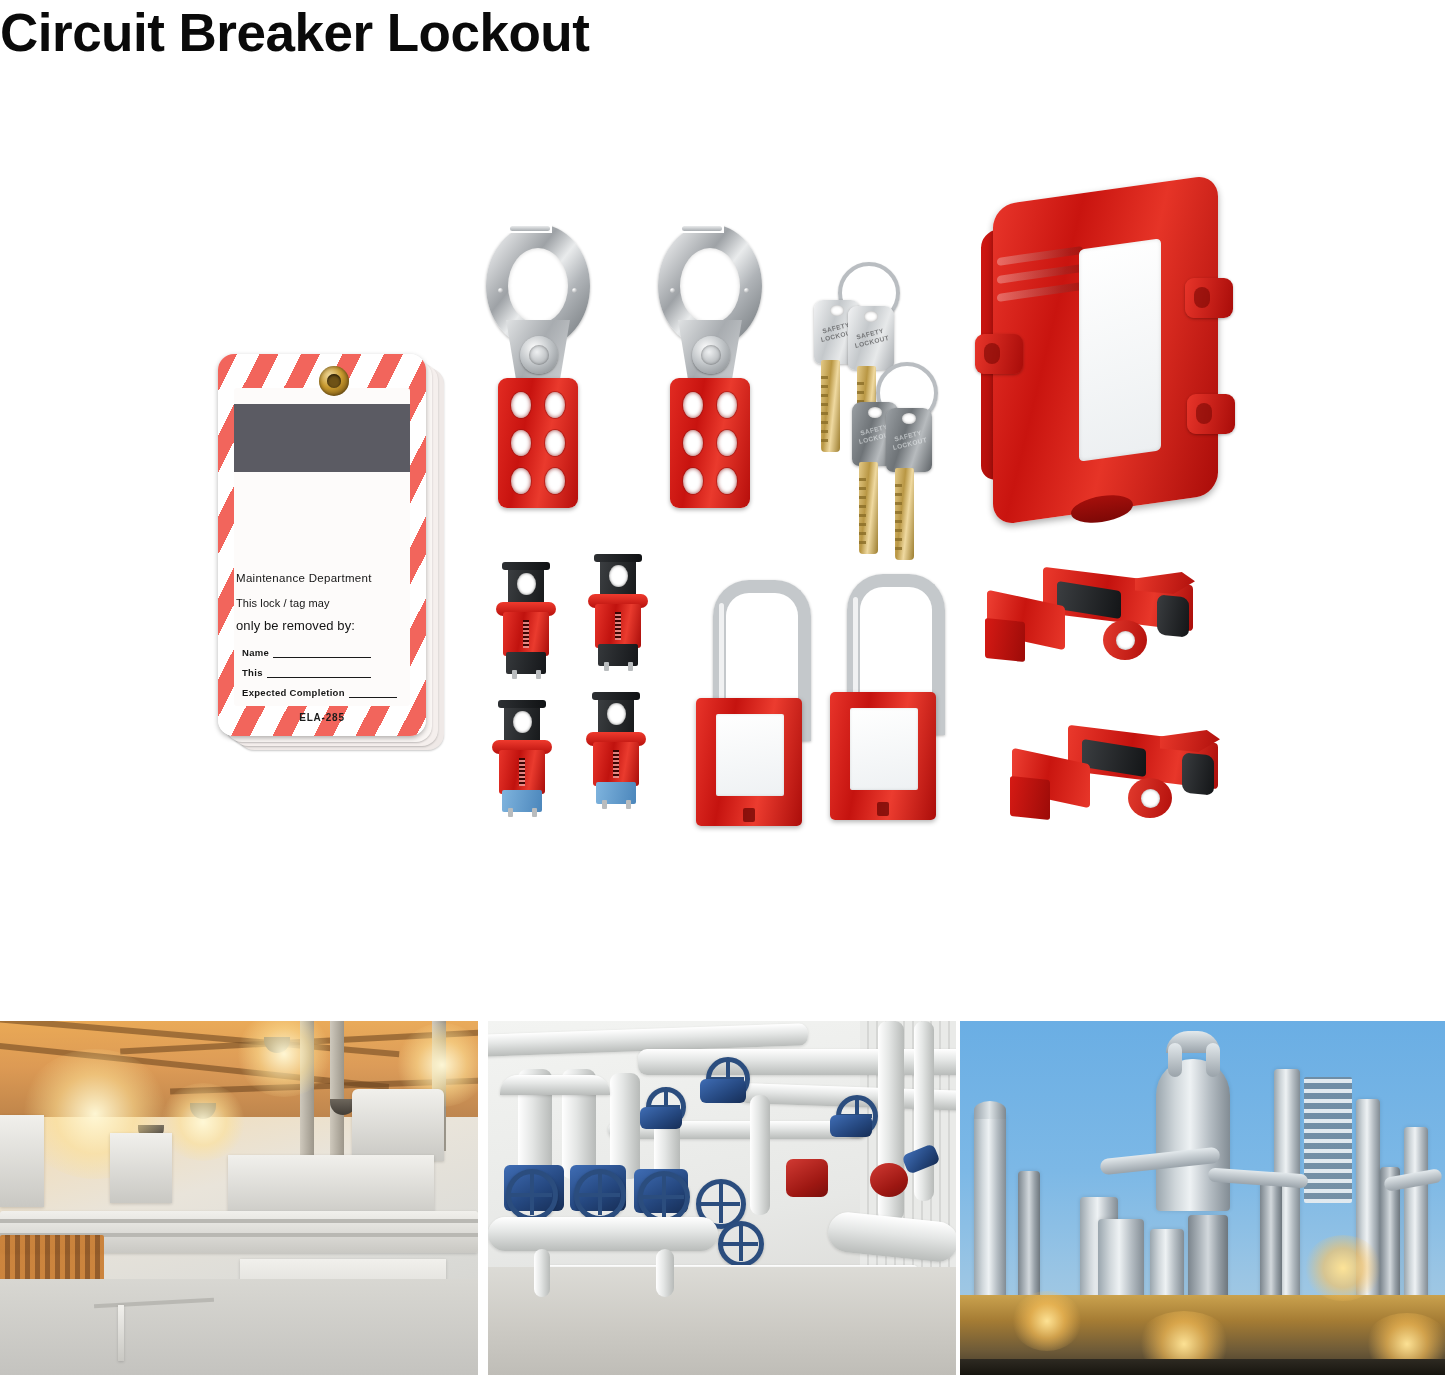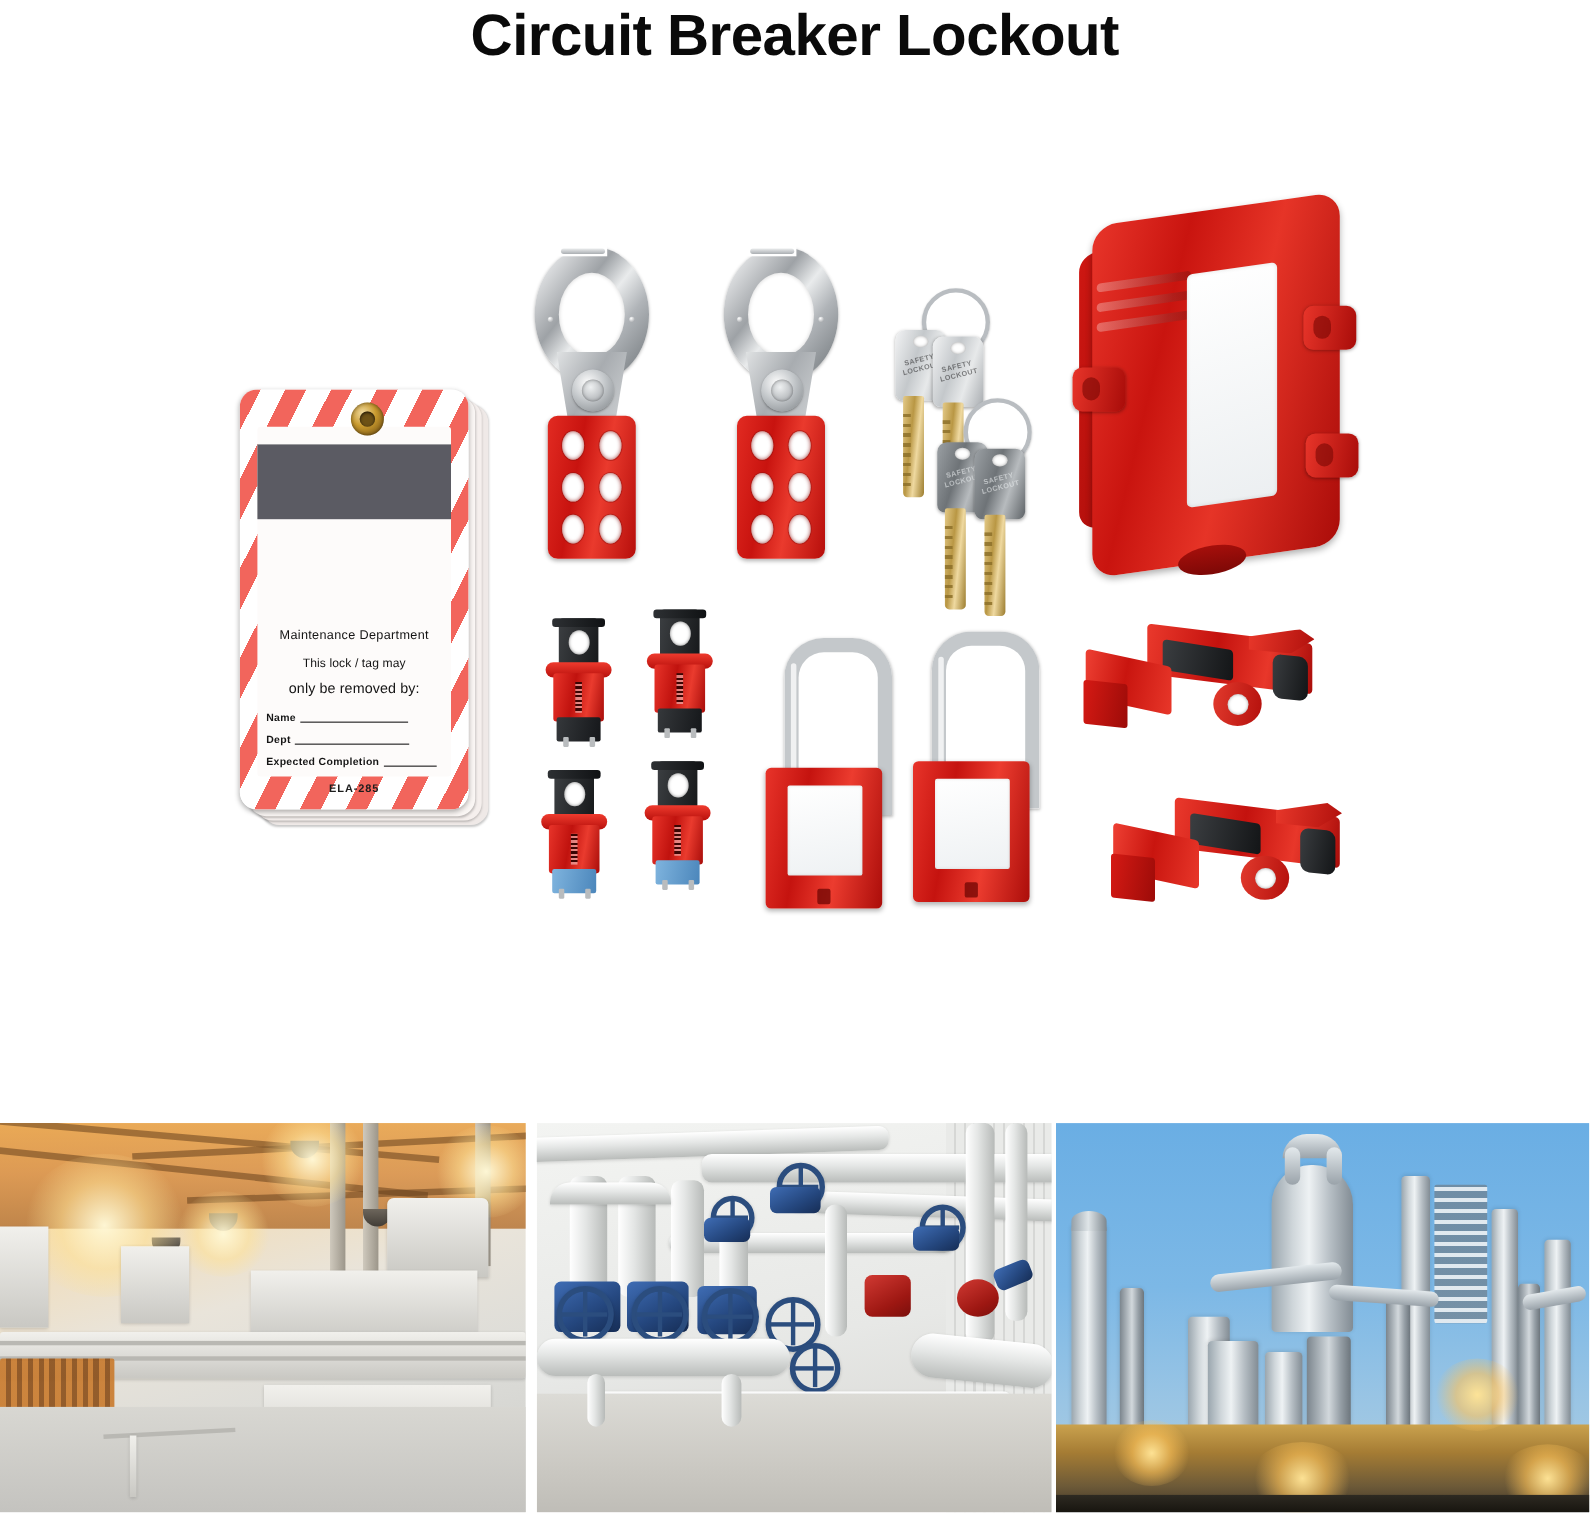--- a/index.html
+++ b/index.html
@@ -1,21 +1,21 @@
 <!DOCTYPE html>
 <html><head>
 <meta charset="utf-8">
 <style>
   html,body{margin:0;padding:0;background:#fff;}
   body{width:1445px;height:1375px;position:relative;overflow:hidden;
        font-family:"Liberation Sans","DejaVu Sans",sans-serif;color:#111;}
 
   
   .header{position:absolute;left:0;top:0;width:1445px;height:175px;}
-  .title{position:absolute;left:0;top:2px;width:1445px;text-align:center;
+  .title{position:absolute;left:0;top:2px;width:1445px;text-align:left;
          font-size:53px;font-weight:bold;letter-spacing:-0.5px;color:#0a0a0a;}
   .subtitle{position:absolute;left:0;top:76px;width:1445px;text-align:center;
             font-size:29.5px;line-height:45px;color:#121212;letter-spacing:-0.2px;}
 
   
   .stage{position:absolute;left:0;top:172px;width:1445px;height:850px;background:#fff;}
 
   
   .tagstack{position:absolute;left:214px;top:182px;width:240px;height:400px;}
   .tag-sheet{position:absolute;border-radius:16px;background:#fff;
@@ -33,21 +33,21 @@
   .tag-white{position:absolute;left:16px;top:34px;width:176px;height:318px;
              background:#fdfbfa;border-radius:3px;}
   .tag-grommet{position:absolute;left:50%;top:12px;margin-left:-15px;
         width:30px;height:30px;border-radius:50%;
         background:radial-gradient(circle at 36% 32%,#f0dba0 0%,#c99a2e 42%,#8d661a 78%,#6b4d12 100%);
         box-shadow:inset 0 0 4px rgba(0,0,0,.55);}
   .tag-grommet:after{content:"";position:absolute;left:8px;top:8px;width:14px;height:14px;
         border-radius:50%;background:#6e5216;box-shadow:inset 0 1px 3px rgba(0,0,0,.8);}
   .tag-darkband{position:absolute;left:16px;top:50px;width:176px;height:68px;
         background:#5b5b63;}
-  .tag-txt{position:absolute;left:18px;width:172px;text-align:center;color:#141414;}
+  .tag-txt{position:absolute;left:18px;width:172px;color:#141414;}
   .tag-dept{top:218px;font-size:11.5px;letter-spacing:.3px;}
   .tag-line1{top:243px;font-size:11px;letter-spacing:.1px;}
   .tag-line2{top:264px;font-size:13px;letter-spacing:.1px;}
   .tag-field{position:absolute;left:24px;width:162px;font-size:9.5px;font-weight:bold;
              letter-spacing:.3px;color:#161616;text-align:left;}
   .tag-field i{display:inline-block;border-bottom:1.4px solid #1a1a1a;
                height:8px;font-style:normal;vertical-align:middle;margin-left:4px;}
   .f1{top:293px;} .f1 i{width:98px;}
   .f2{top:313px;} .f2 i{width:104px;}
   .f3{top:333px;} .f3 i{width:48px;}
@@ -286,21 +286,21 @@
     <div class="tag-sheet tag-s2"></div>
     <div class="tag-sheet tag-s3"></div>
     <div class="tag-face">
       <div class="tag-stripes"></div>
       <div class="tag-white"></div>
       <div class="tag-darkband"></div>
       <div class="tag-txt tag-dept">Maintenance Department</div>
       <div class="tag-txt tag-line1">This lock / tag may</div>
       <div class="tag-txt tag-line2">only be removed by:</div>
       <div class="tag-field f1"><span>Name</span><i></i></div>
-      <div class="tag-field f2"><span>Dept</span><i></i></div>
+      <div class="tag-field f2"><span>This</span><i></i></div>
       <div class="tag-field f3"><span>Expected Completion</span><i></i></div>
       <div class="tag-code">ELA-285</div>
     </div>
     <div class="tag-grommet"></div>
   </div>
 
   <div class="hasp hasp-a">
     <div class="hasp-jawwrap">
       <div class="hasp-ring"></div>
       <div class="hasp-gap"></div>

